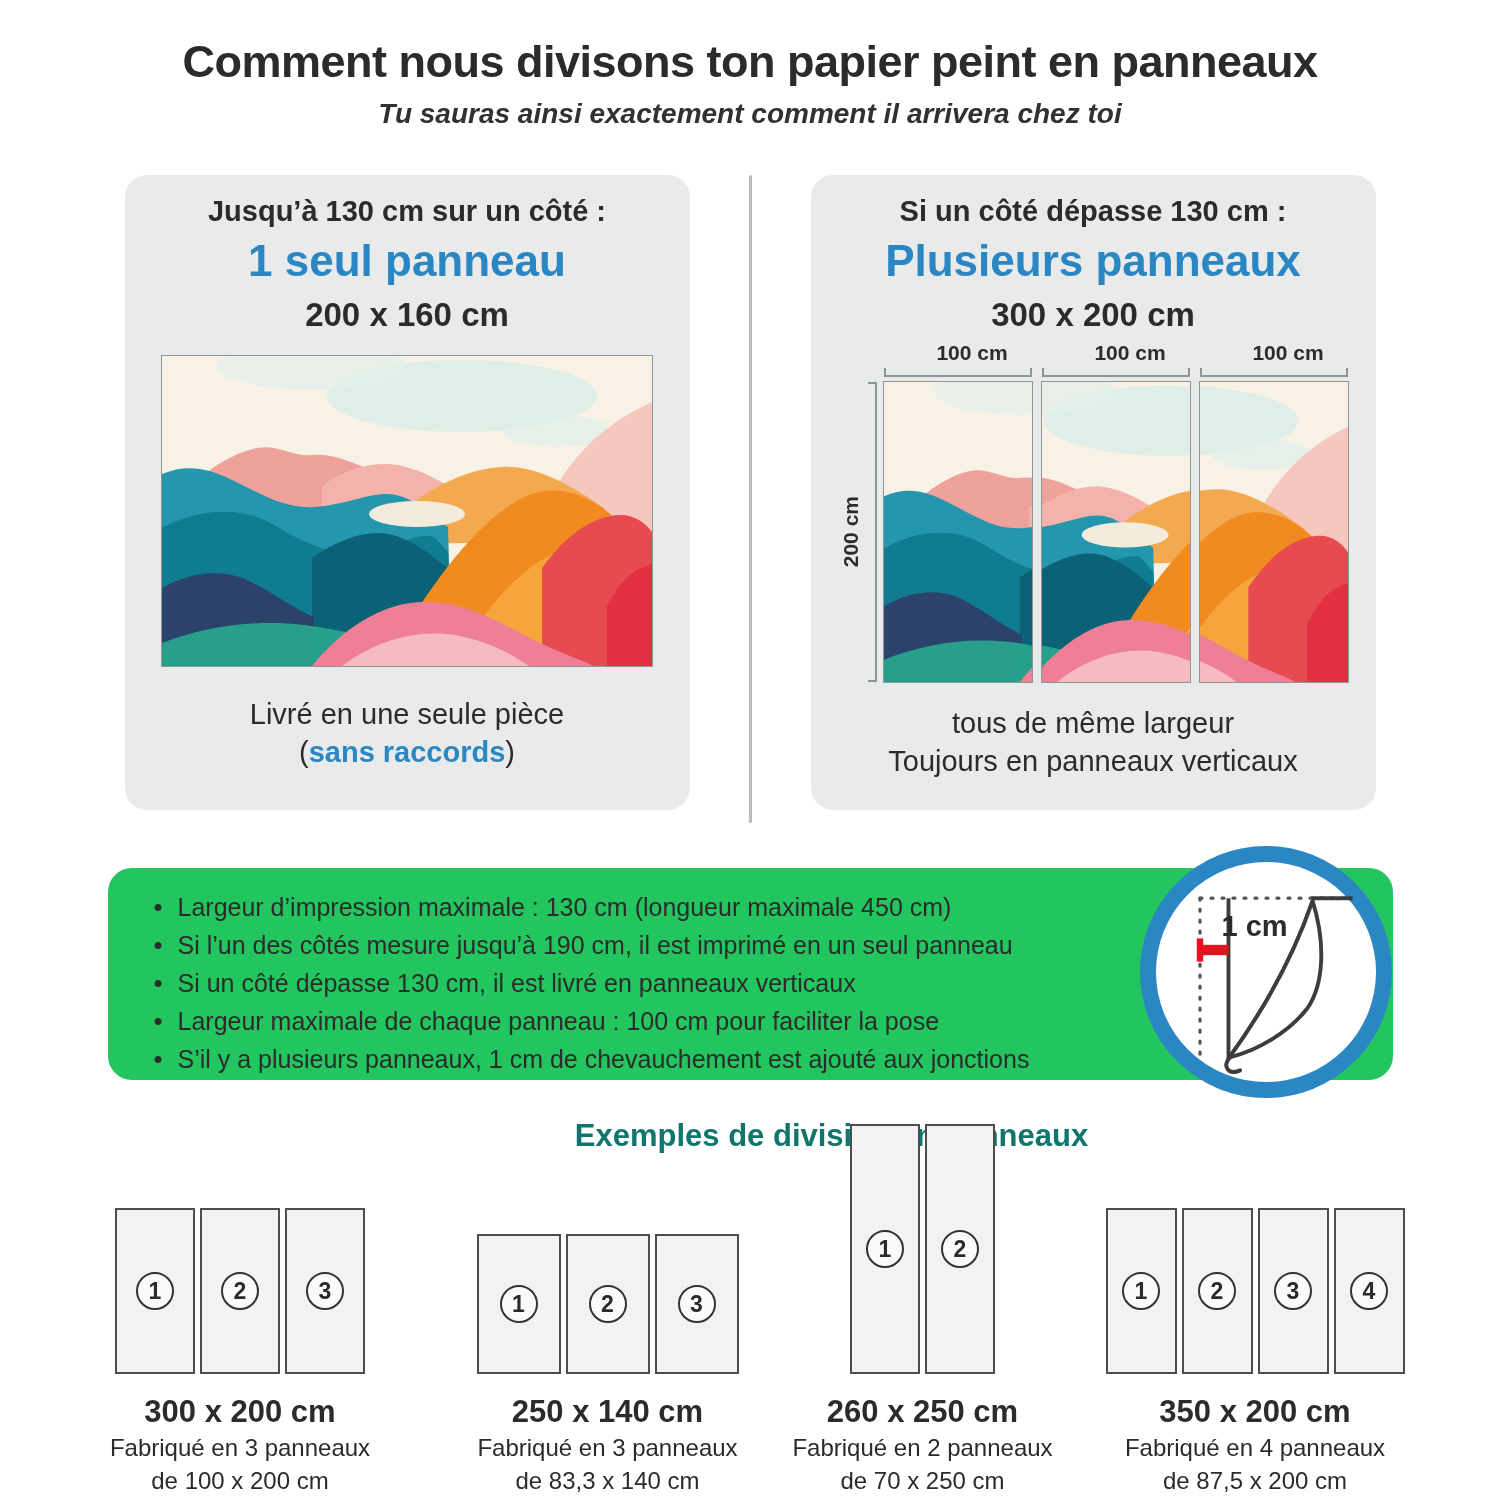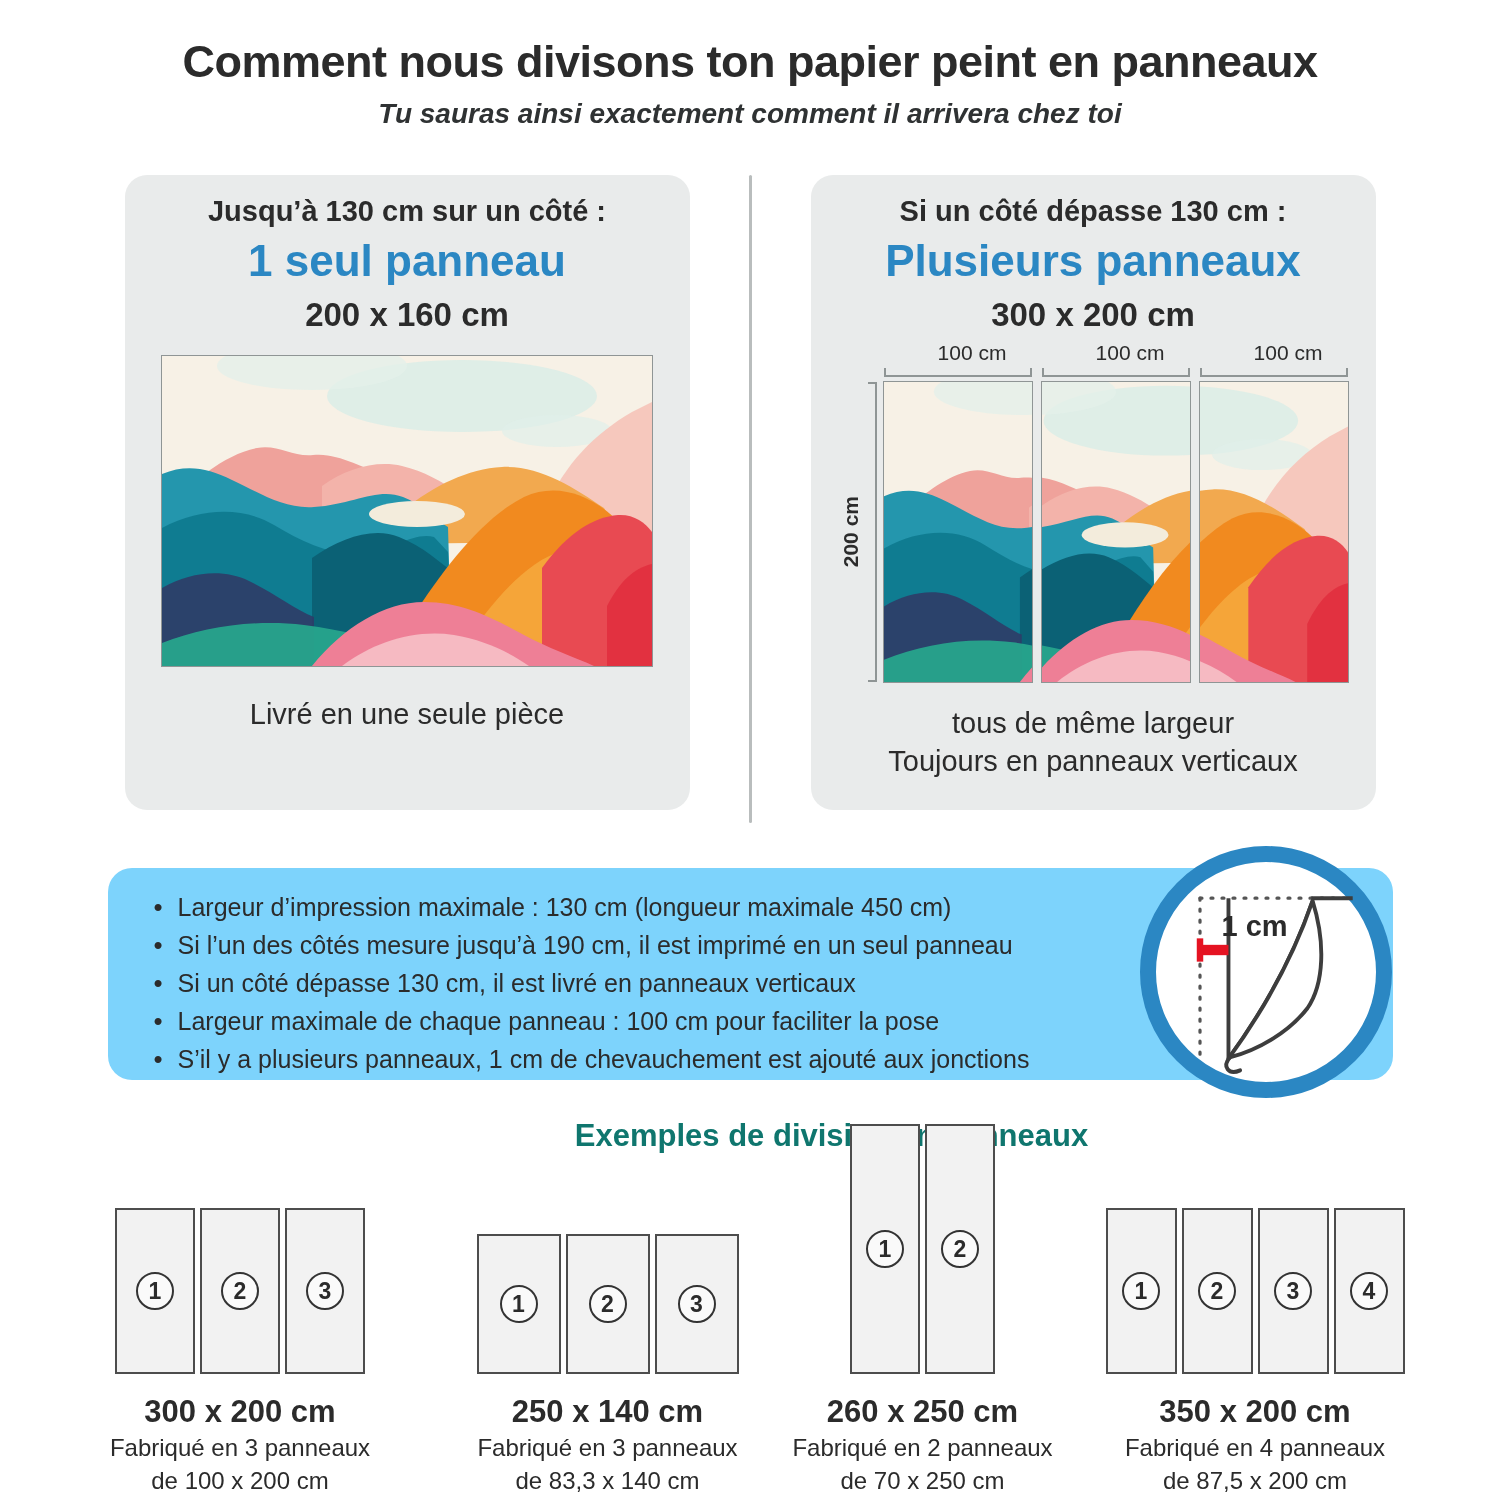--- a/index.html
+++ b/index.html
@@ -29,31 +29,31 @@
 
   
   .multi-art{display:flex;justify-content:center;align-items:flex-end;gap:7px;margin-top:6px;}
   .mv{display:flex;align-items:center;gap:5px;height:300px;}
   .mv-label{writing-mode:vertical-rl;transform:rotate(180deg);
             font-size:21px;font-weight:bold;color:#2b2b2b;}
   .mv-line{width:9px;height:300px;box-sizing:border-box;
            border-top:2px solid #8f9595;border-bottom:2px solid #8f9595;border-right:2px solid #8f9595;}
   .meas-row{display:flex;gap:10px;margin-bottom:5px;}
   .meas-cell{width:148px;display:flex;flex-direction:column;align-items:center;gap:3px;}
-  .meas-cell span{font-size:21px;font-weight:normal;margin-left:29px;}
+  .meas-cell span{font-size:21px;font-weight:bold;margin-left:29px;}
   .mh-line{width:100%;height:9px;box-sizing:border-box;
            border-left:2px solid #8f9595;border-right:2px solid #8f9595;border-bottom:2px solid #8f9595;}
   .panels{display:flex;gap:10px;}
   .panel-slice{width:148px;height:300px;overflow:hidden;position:relative;
                outline:1px solid #8f9595;background:#f7f1e6;}
   .panel-slice svg{position:absolute;top:0;width:444px;height:300px;}
 
   
   .notes{position:relative;width:1285px;height:212px;margin:45px auto 0;
-         background:#7dd3fc;border-radius:24px;box-sizing:border-box;padding:20px 0 0 44px;}
+         background:#22c55e;border-radius:24px;box-sizing:border-box;padding:20px 0 0 44px;}
   .notes ul{margin:0;padding:0;list-style:none;}
   .notes li{font-size:25px;line-height:38px;padding-left:26px;position:relative;max-width:1000px;
             white-space:nowrap;}
   .notes li::before{content:"\2022";position:absolute;left:2px;top:0;font-size:26px;}
   .overlap-badge{position:absolute;left:1032px;top:-22px;width:252px;height:252px;
                  box-sizing:border-box;background:#ffffff;border:16px solid #2b87c3;border-radius:50%;z-index:3;}
   .overlap-badge .badge-label{position:absolute;left:66px;top:48px;font-size:29px;font-weight:bold;color:#2b2b2b;}
   .overlap-badge svg{width:100%;height:100%;display:block;}
 
   
@@ -110,20 +110,21 @@
 
     <div class="card">
       <div class="cond">Jusqu’à 130 cm sur un côté :</div>
       <div class="headline">1 seul panneau</div>
       <div class="size-line">200 x 160 cm</div>
       <svg class="art-full" viewBox="0 0 490 310" preserveAspectRatio="none">
           <use href="#artwork"></use>
         </svg>
       <div class="caption">
         <div>Livré en une seule pièce</div>
+        <div><span>(</span><span class="link">sans raccords</span><span>)</span></div>
       </div>
     </div>
 
     <div class="v-divider"></div>
 
     <div class="card">
       <div class="cond">Si un côté dépasse 130 cm :</div>
       <div class="headline">Plusieurs panneaux</div>
       <div class="size-line">300 x 200 cm</div>
 

